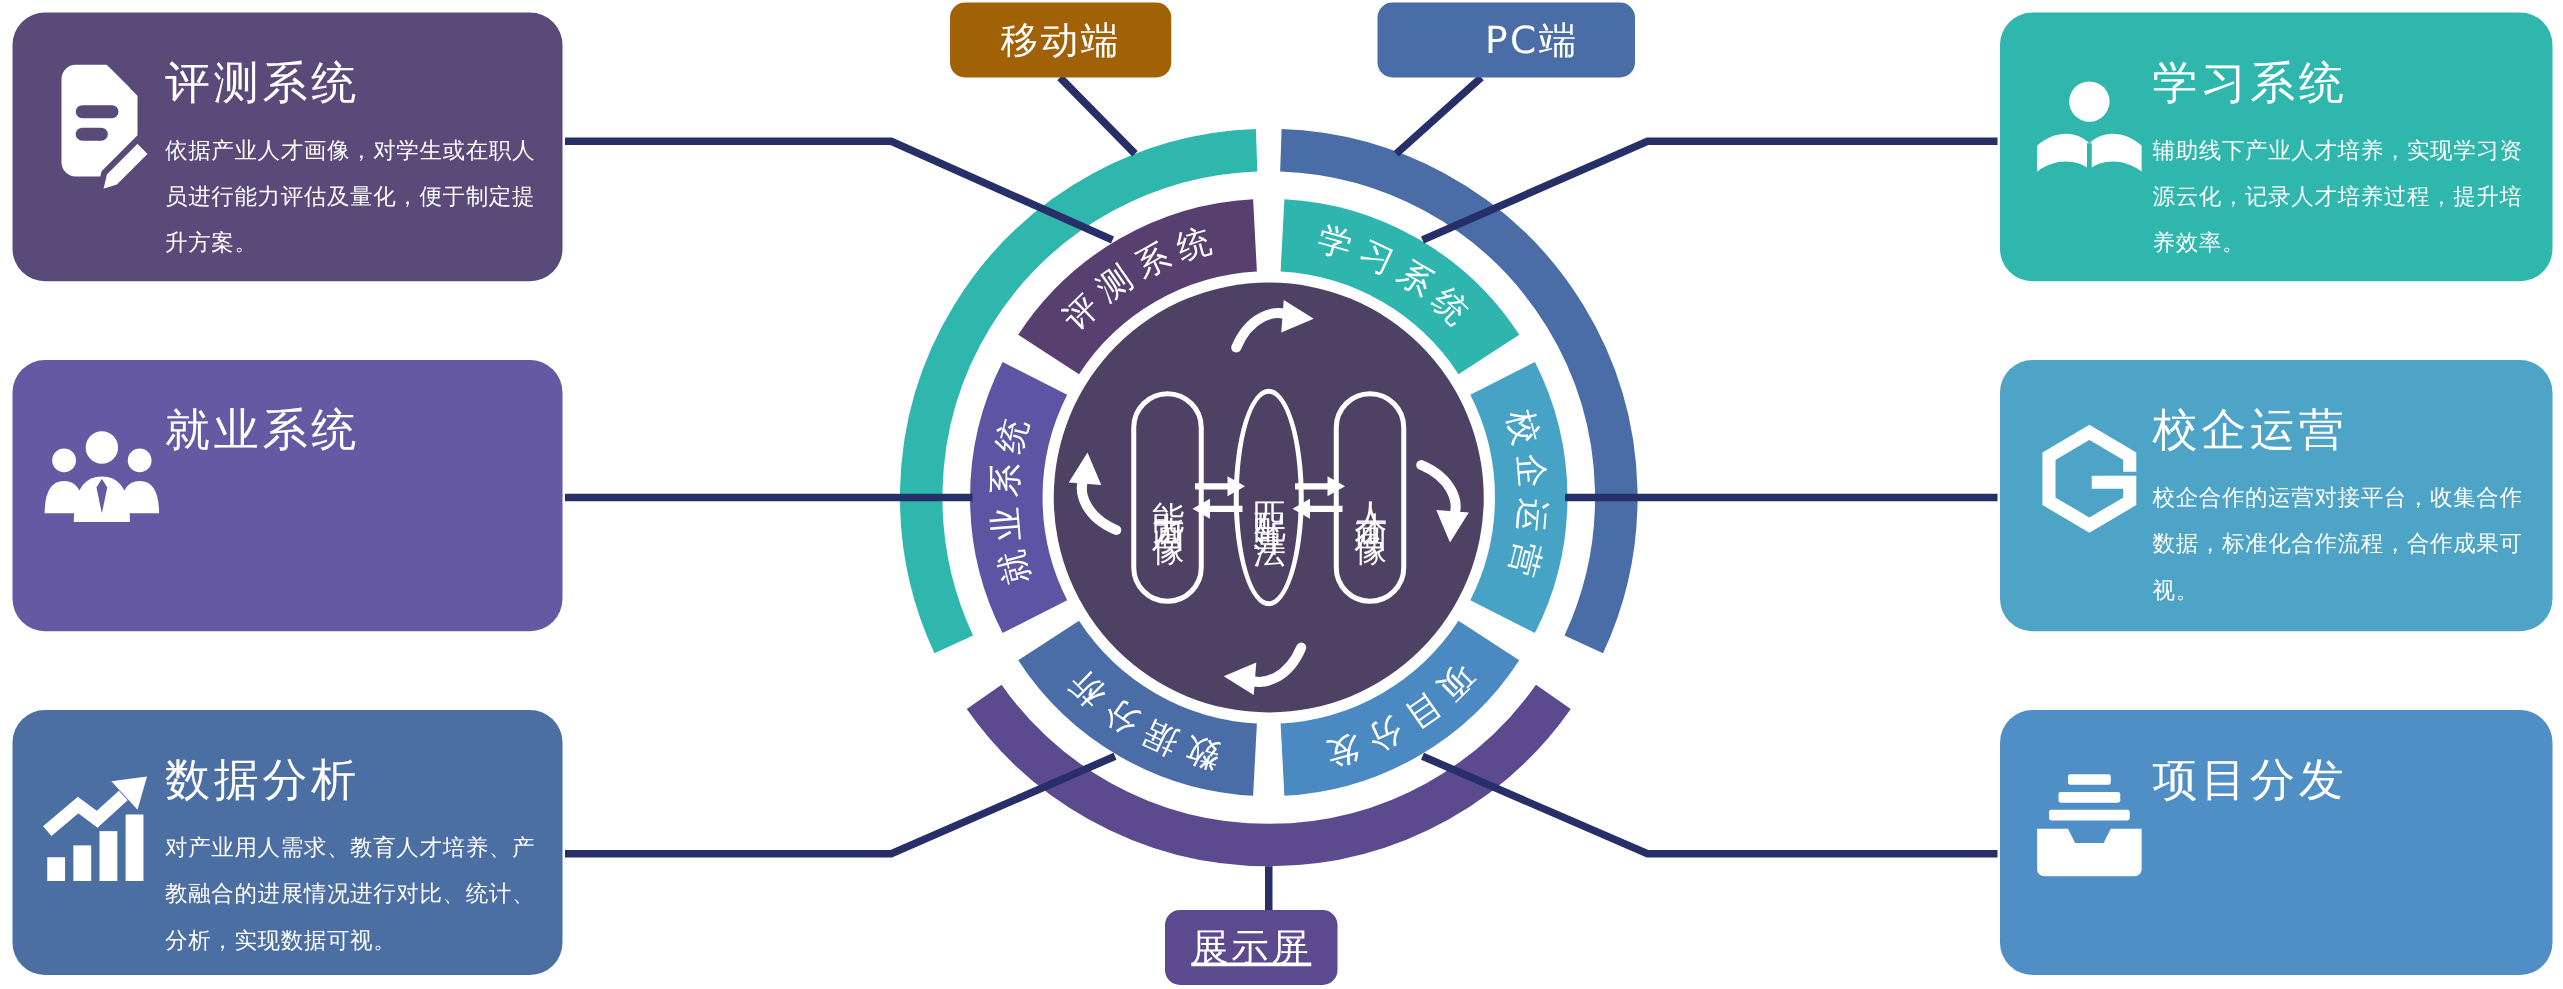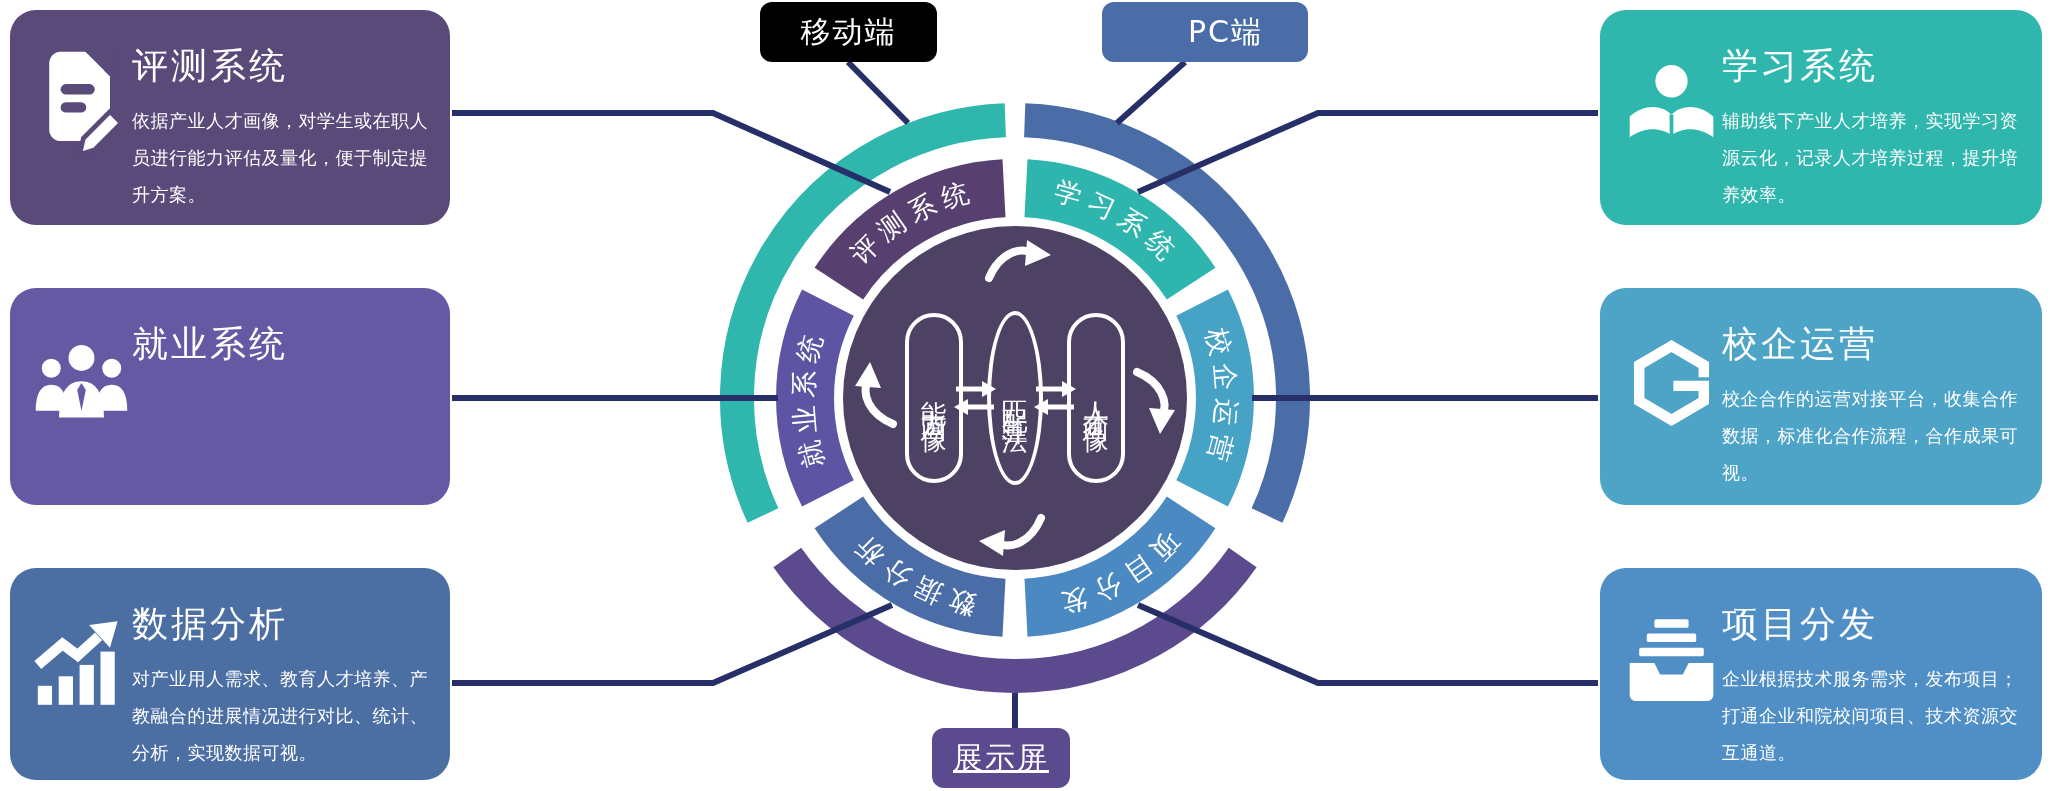--- a/index.html
+++ b/index.html
@@ -109,21 +109,21 @@
   <div class="pill pill-rect" style="left:905px;top:313px;">
     <span class="vtext">能力画像</span>
   </div>
   <div class="pill pill-ellipse" style="left:987px;top:311px;">
     <span class="vtext">匹配算法</span>
   </div>
   <div class="pill pill-rect" style="left:1067px;top:313px;">
     <span class="vtext">人才画像</span>
   </div>
 
-  <div class="node" style="left: 760px; top: 2px; width: 177px; background-color: #000000;">
+  <div class="node" style="left: 760px; top: 2px; width: 177px; background-color: #a16207;">
     <span>移动端</span>
   </div>
   <div class="node" style="left: 1102px; top: 2px; width: 165px; background-color: rgb(74, 109, 167); padding-left: 41px;">
     <span>PC端</span>
   </div>
   <div class="node" style="left: 932px; top: 728px; width: 138px; background-color: rgb(91, 74, 142); text-decoration: underline;">
     <span>展示屏</span>
   </div>
 
   <div class="card" style="left: 10px; top: 10px; height: 215px; --card-color: #5a4a79;">
@@ -196,16 +196,15 @@
   <div class="card" style="left: 1600px; top: 568px; height: 212px; width: 442px; --card-color: #4f8fc6;">
     <div class="icon">
       <svg viewBox="0 0 100 100">
         <rect fill="#fff" x="32" y="4" width="36" height="9" rx="2"></rect>
         <rect fill="#fff" x="24" y="19" width="52" height="9" rx="2"></rect>
         <rect fill="#fff" x="16" y="34" width="68" height="9" rx="2"></rect>
         <path fill="#fff" d="M6,50 H32 L38,62 H62 L68,50 H94 V84 a6,6 0 0 1 -6,6 H12 a6,6 0 0 1 -6,-6 z"></path>
       </svg>
     </div>
     <div class="title">项目分发</div>
-    <div class="desc">企业根据技术服务需求，发布项目；打通企业和院校间项目、技术资源交互通道。</div>
   </div>
 
 </div>
 
 </body></html>

